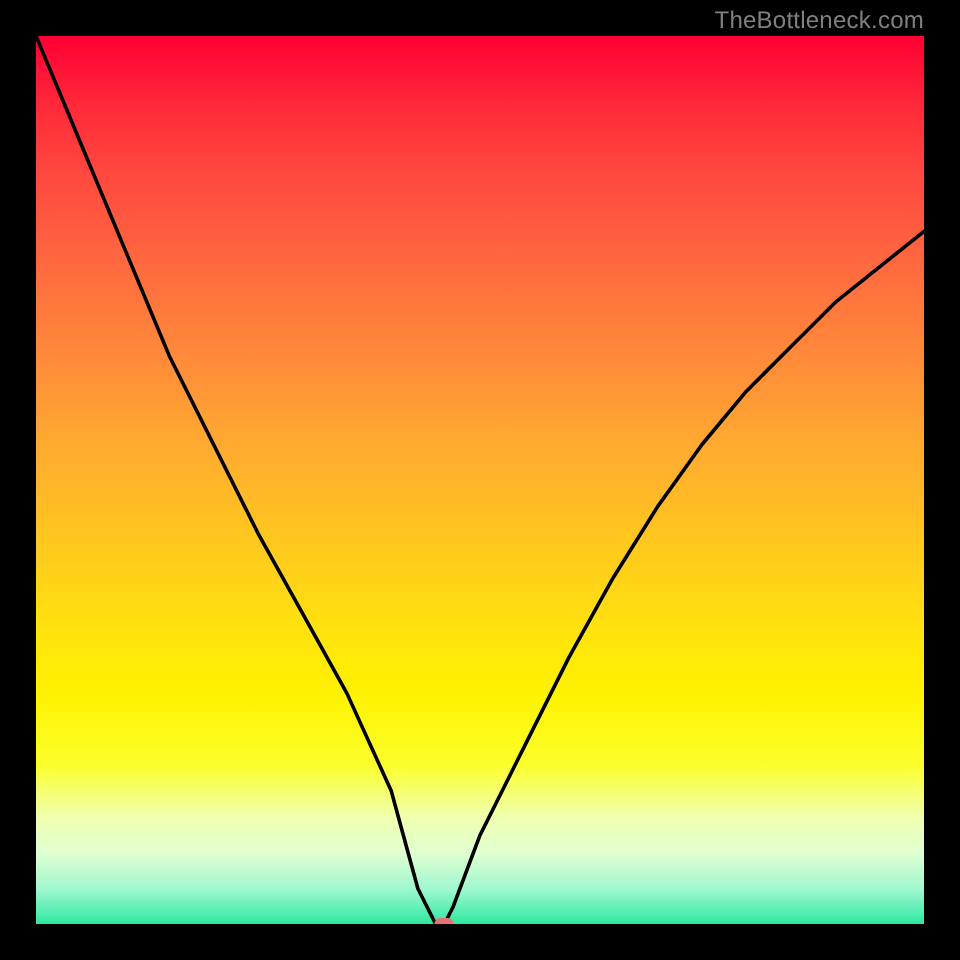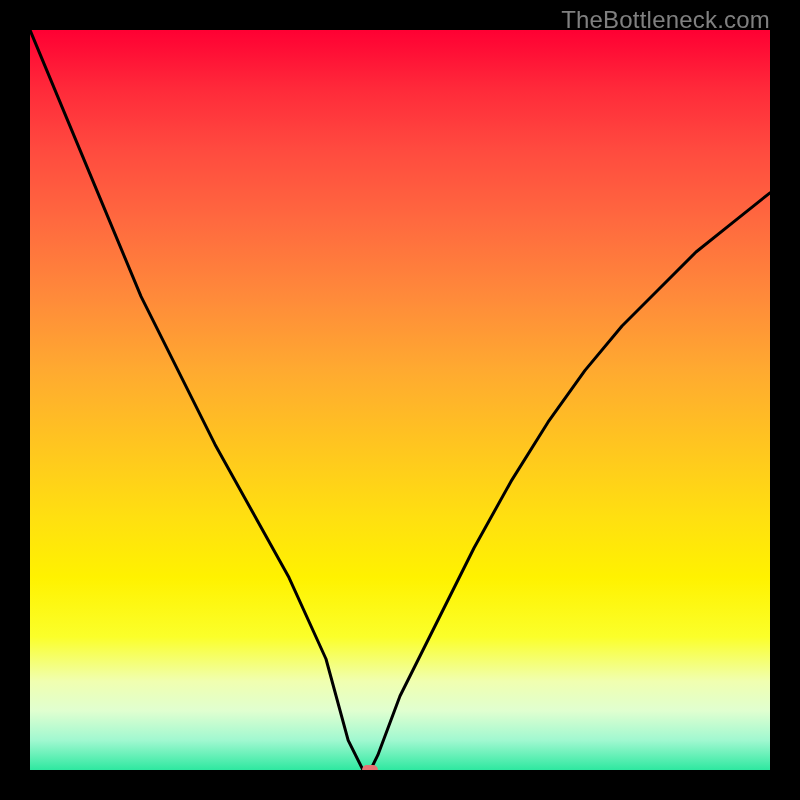--- a/index.html
+++ b/index.html
@@ -47,21 +47,21 @@
     height: 10px;
     border-radius: 5px;
     background: #e57373;
     transform: translate(-8px, -5px);
   }
   .watermark {
     position: absolute;
     top: 6px;
     right: 30px;
     font-family: Arial, Helvetica, sans-serif;
-    font-size: 24px;
+    font-size: 20px;
     font-weight: 500;
     color: #808080;
     letter-spacing: 0.2px;
   }
 </style>
 </head>
 <body>
 
 <div class="container">
 

